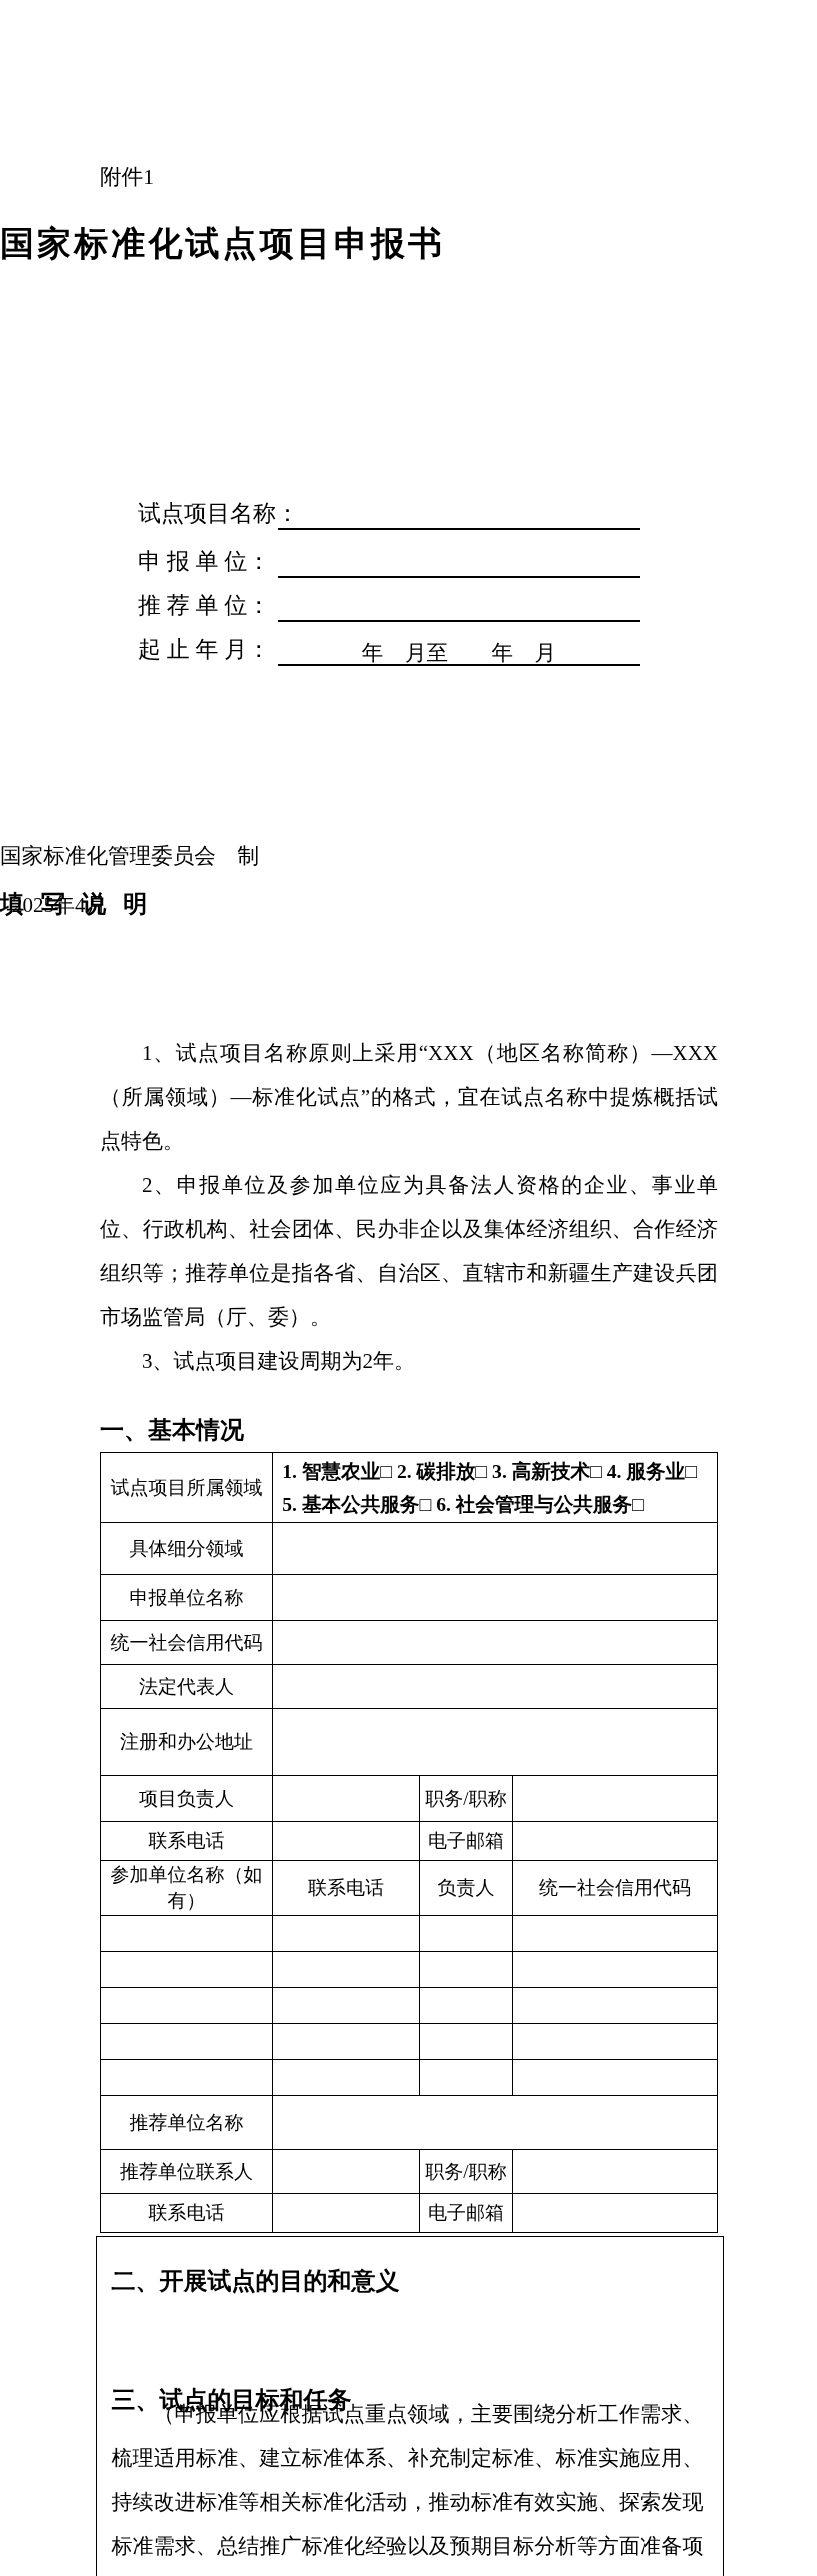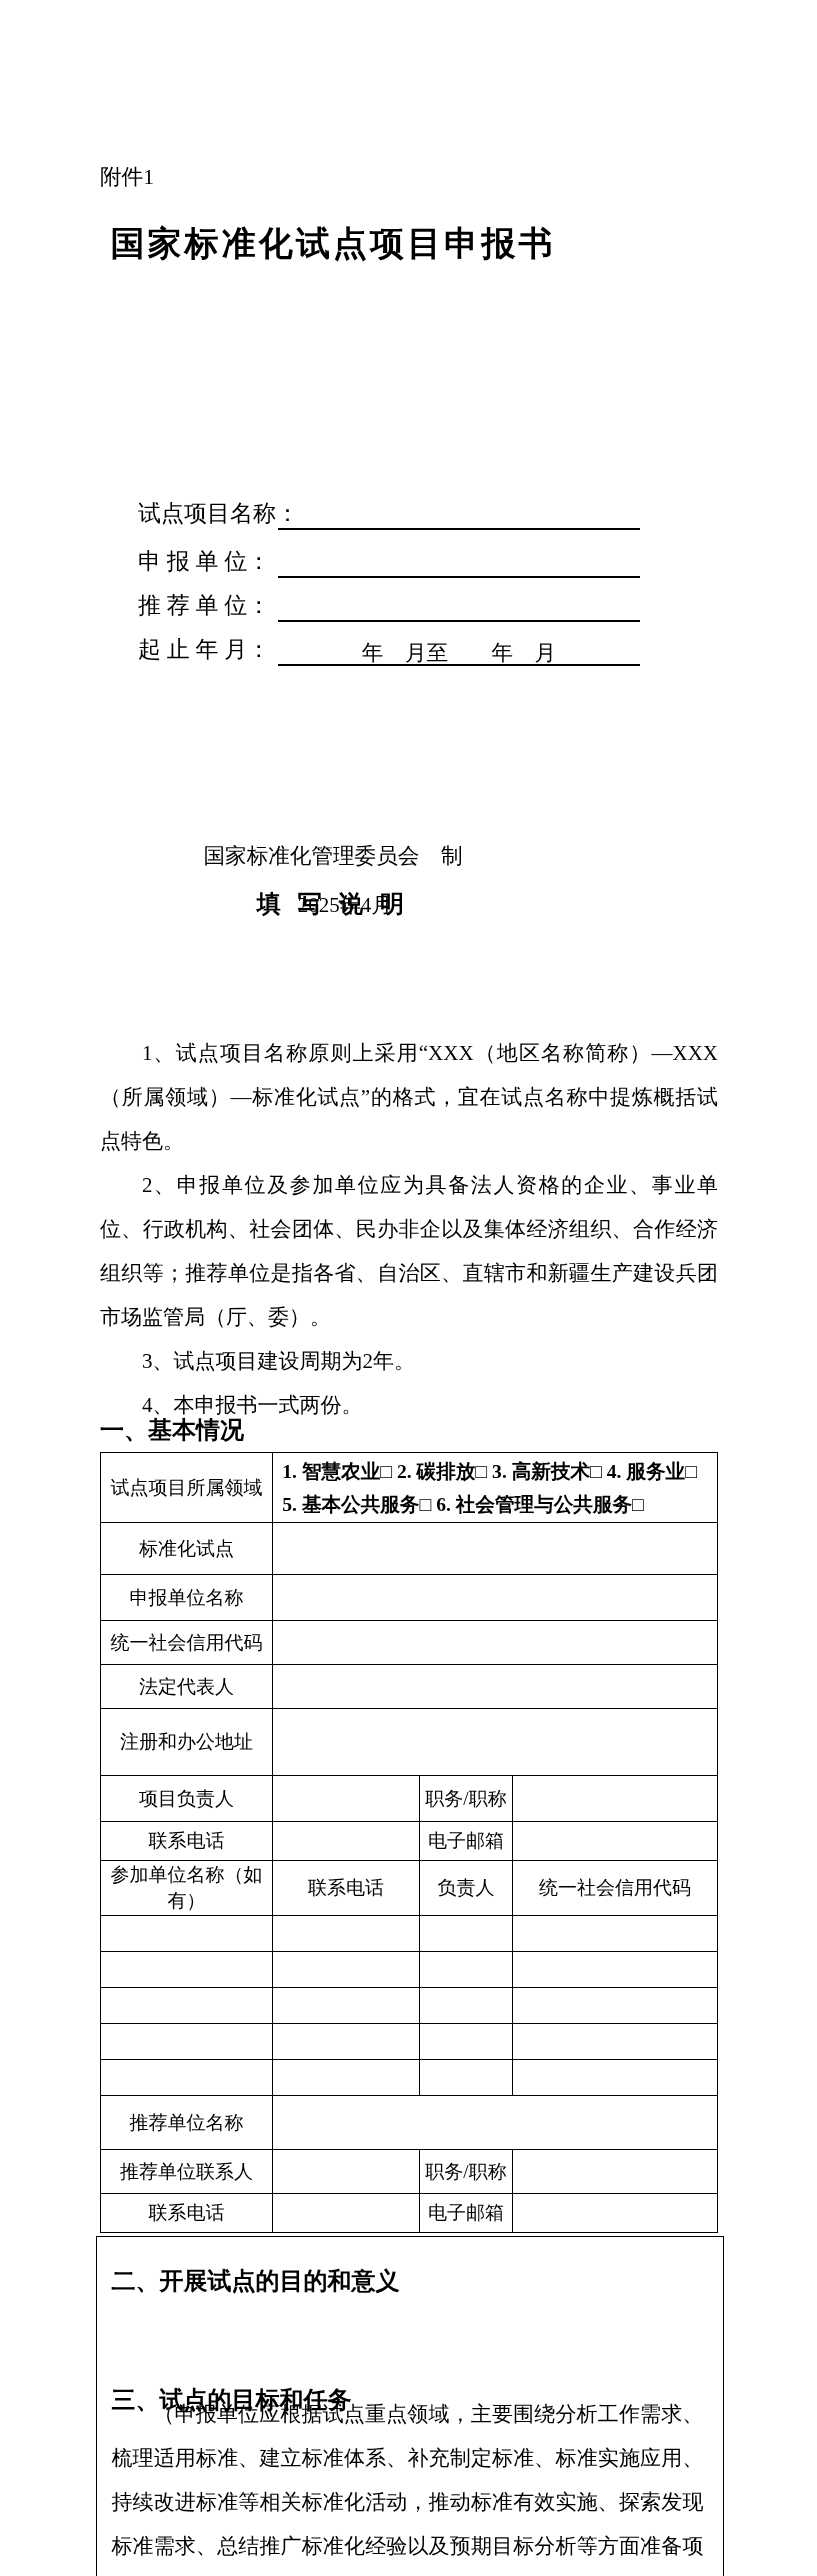--- a/index.html
+++ b/index.html
@@ -3,21 +3,21 @@
 <meta charset="utf-8">
 <style>
   * { margin:0; padding:0; box-sizing:border-box; }
   html,body { background:#ffffff; }
   body {
     width:818px; height:4075px; position:relative;
     font-family:"Liberation Serif","DejaVu Serif",serif;
     color:#000;
   }
   .abs { position:absolute; }
-  .center { left:0; width:666px; text-align:center; }
+  .center { left:0; width:666px; }
   .hd { font-family:"Liberation Sans","DejaVu Sans",sans-serif; font-weight:bold; font-size:24px; }
   
   .attachment { left:100px; top:162px; font-size:21.6px; }
   .cover-title { top:221px; font-size:34px; font-weight:bold; letter-spacing:3.1px; }
   .fieldrow { left:138px; width:502px; height:31px; }
   .fieldrow .lbl { position:absolute; left:0; bottom:1px; font-size:23px; white-space:nowrap;margin-top:48px; }
   .fieldrow .line {
     position:absolute; left:140px; right:0; bottom:0; height:30px;
     border-bottom:2.1px solid #000; text-align:center; font-size:21.6px; line-height:34px;
   }
@@ -63,42 +63,41 @@
 </div>
 
 <div class="abs center issuer">国家标准化管理委员会　制</div>
 <div class="abs center printdate">2025年4月</div>
 
 <div class="abs center fill-title">填 写 说 明</div>
 <div class="abs instructions">
   <p>1、试点项目名称原则上采用“XXX（地区名称简称）—XXX（所属领域）—标准化试点”的格式，宜在试点名称中提炼概括试点特色。</p>
   <p>2、申报单位及参加单位应为具备法人资格的企业、事业单位、行政机构、社会团体、民办非企以及集体经济组织、合作经济组织等；推荐单位是指各省、自治区、直辖市和新疆生产建设兵团市场监管局（厅、委）。</p>
   <p>3、试点项目建设周期为2年。</p>
-  <p>4、本申报书一式两份。</p>
 </div>
 
 <div class="abs hd basic-heading">一、基本情况</div>
 
 <table class="basic">
   <colgroup>
       <col style="width:172px">
       <col style="width:147px">
       <col style="width:93px">
       <col style="width:205px">
     </colgroup>
   <tbody>
       <tr style="height:70px">
     <td>试点项目所属领域</td>
     <td colspan="3" class="opts">
       <div>1. 智慧农业□  2. 碳排放□  3. 高新技术□  4. 服务业□</div>
       <div>5. 基本公共服务□   6. 社会管理与公共服务□</div>
     </td>
   </tr>
   <tr style="height:52px">
-    <td>标准化试点</td>
+    <td>具体细分领域</td>
     <td colspan="3"></td>
   </tr>
   <tr style="height:46px">
     <td>申报单位名称</td>
     <td colspan="3"></td>
   </tr>
   <tr style="height:44px">
     <td>统一社会信用代码</td>
     <td colspan="3"></td>
   </tr>

